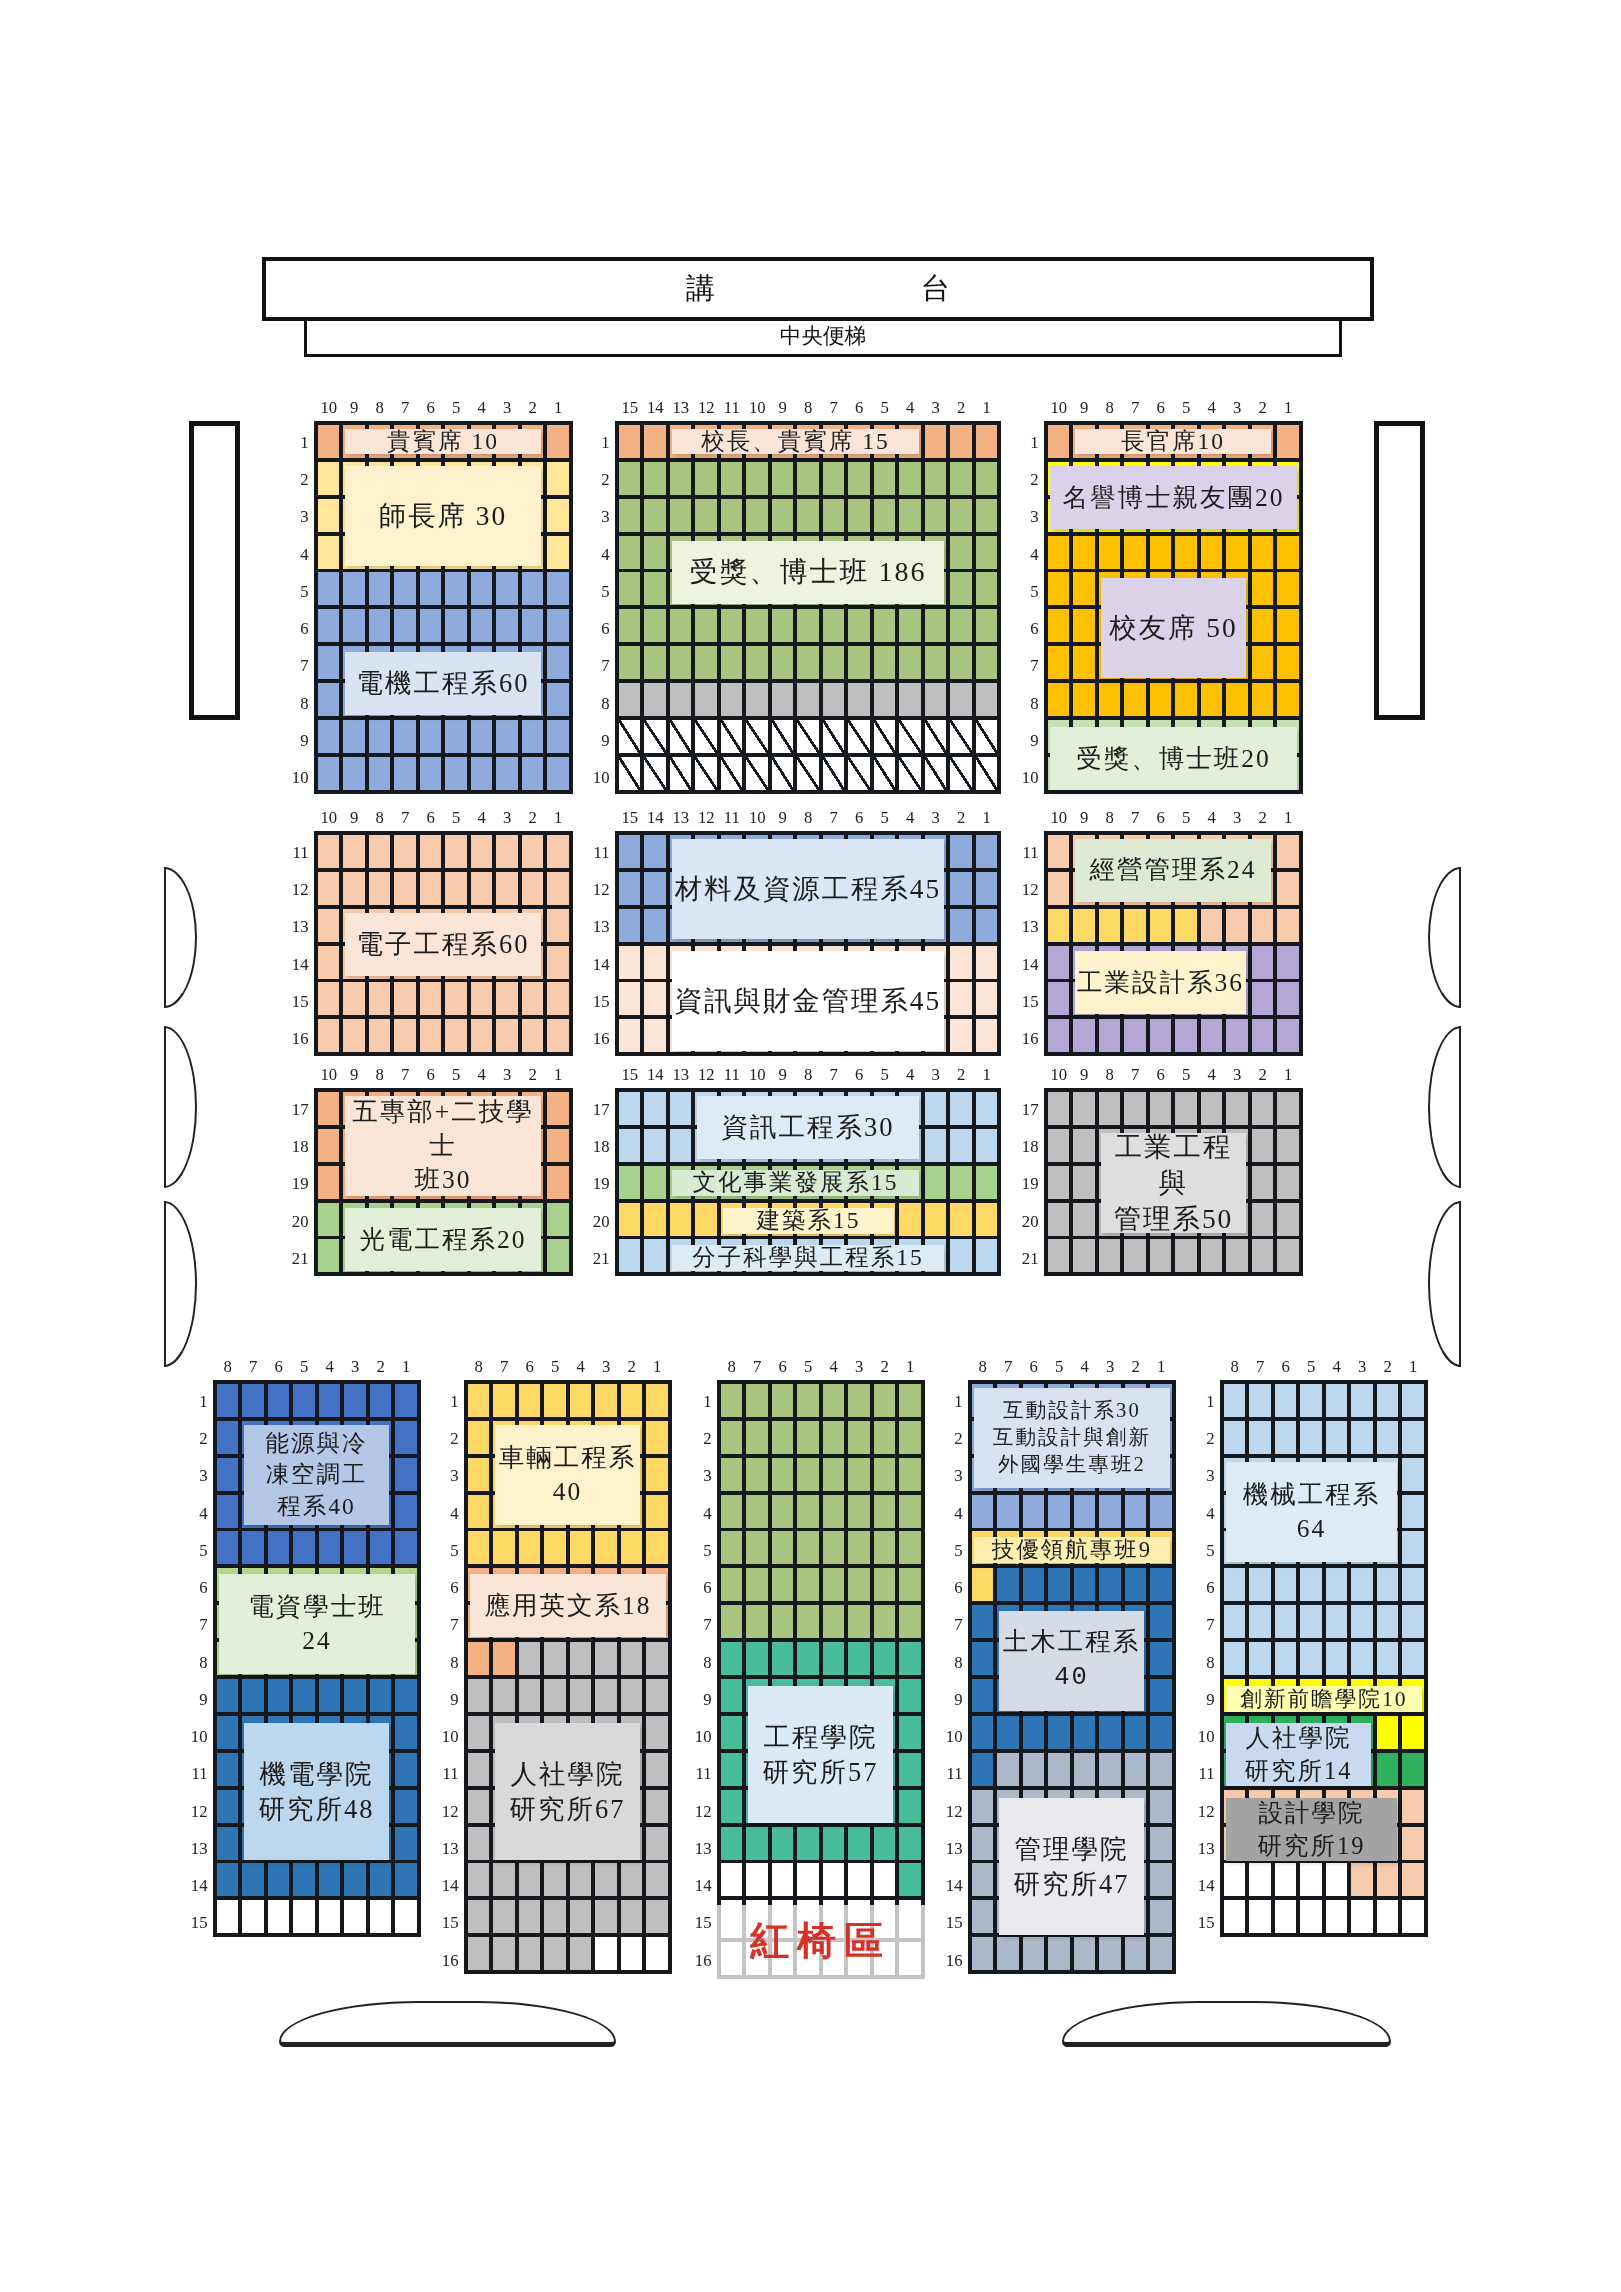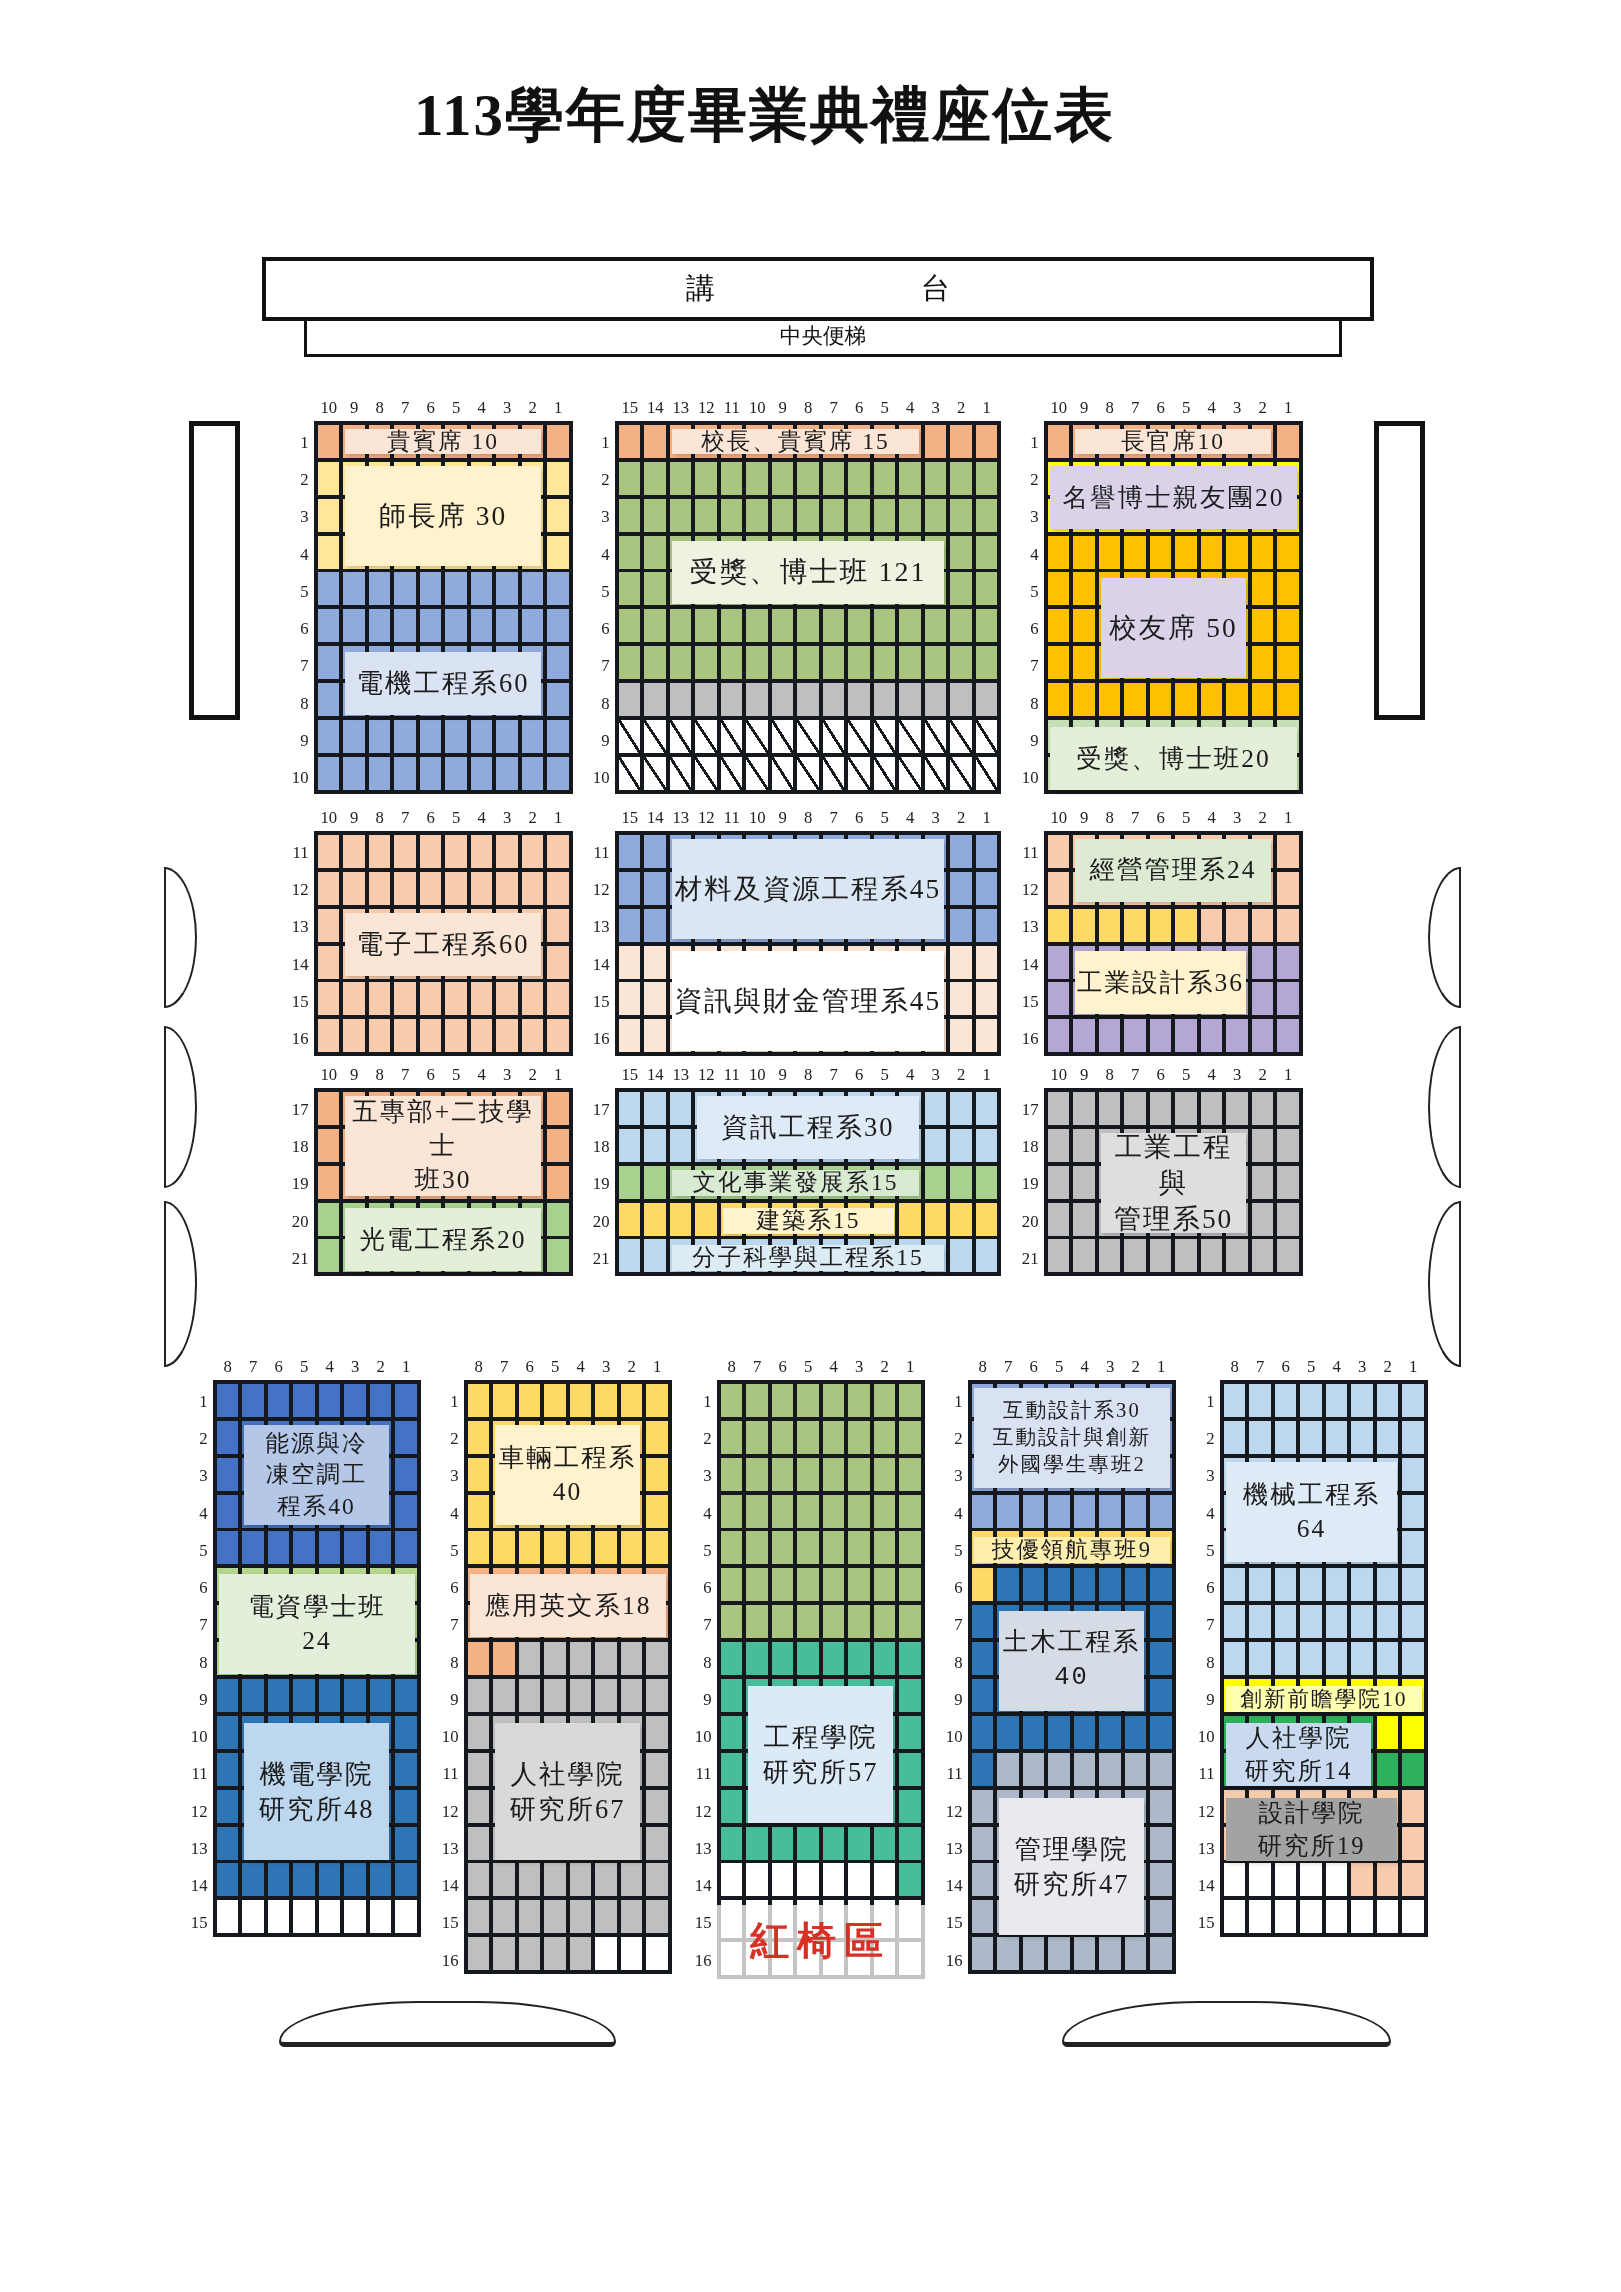--- a/index.html
+++ b/index.html
@@ -30,21 +30,20 @@
   .curve{position:absolute;background:#fff;border:2.9px solid #222;}
   .curve.left{border-top-right-radius:100% 50%;border-bottom-right-radius:100% 50%;border-left-width:2px;}
   .curve.right{border-top-left-radius:100% 50%;border-bottom-left-radius:100% 50%;border-right-width:2px;}
   .bench{position:absolute;background:#fff;border:2.9px solid #222;border-bottom-width:5.9px;
          border-radius:45% 45% 5.9px 5.9px / 95% 95% 5.9px 5.9px;}
 </style>
 </head>
 <body>
 
 <div id="page">
-  <div id="title">113學年度畢業典禮座位表</div>
   <div class="stage-outer">
     <span>講</span>
     <span>台</span>
   </div>
   <div class="stairs">
     <span>中央便梯</span>
   </div>
   <div id="blocks">
       <div class="seat-block" style="left: 314px; top: 421px; position: absolute;">
         <div class="colnums">
@@ -349,21 +348,21 @@
         <div class="rownum" style="top: 41px;">2</div>
         <div class="rownum" style="top: 78px;">3</div>
         <div class="rownum" style="top: 116px;">4</div>
         <div class="rownum" style="top: 153px;">5</div>
         <div class="rownum" style="top: 190px;">6</div>
         <div class="rownum" style="top: 227px;">7</div>
         <div class="rownum" style="top: 265px;">8</div>
         <div class="rownum" style="top: 302px;">9</div>
         <div class="rownum" style="top: 339px;">10</div>
         <div class="slabel" style="left: 57px; width: 247px; top: 7.8px; height: 25.5px; font-size: 23.5px; background: rgb(251, 229, 214);">校長、貴賓席 15</div>
-        <div class="slabel" style="left: 57px; width: 272px; top: 120px; height: 63px; font-size: 28px; background: rgb(237, 243, 224);">受獎、博士班 121</div>
+        <div class="slabel" style="left: 57px; width: 272px; top: 120px; height: 63px; font-size: 28px; background: rgb(237, 243, 224);">受獎、博士班 186</div>
       </div>
       <div class="seat-block" style="left: 1044px; top: 421px; position: absolute;">
         <div class="colnums">
           <span>10</span>
           <span>9</span>
           <span>8</span>
           <span>7</span>
           <span>6</span>
           <span>5</span>
           <span>4</span>

